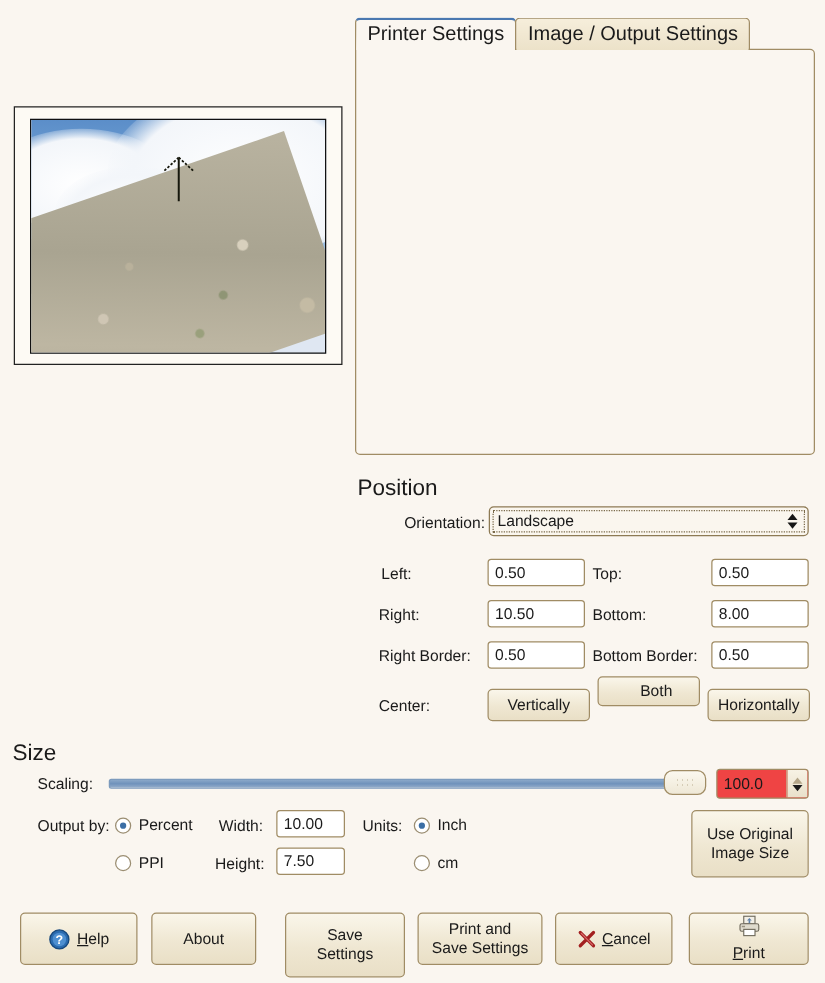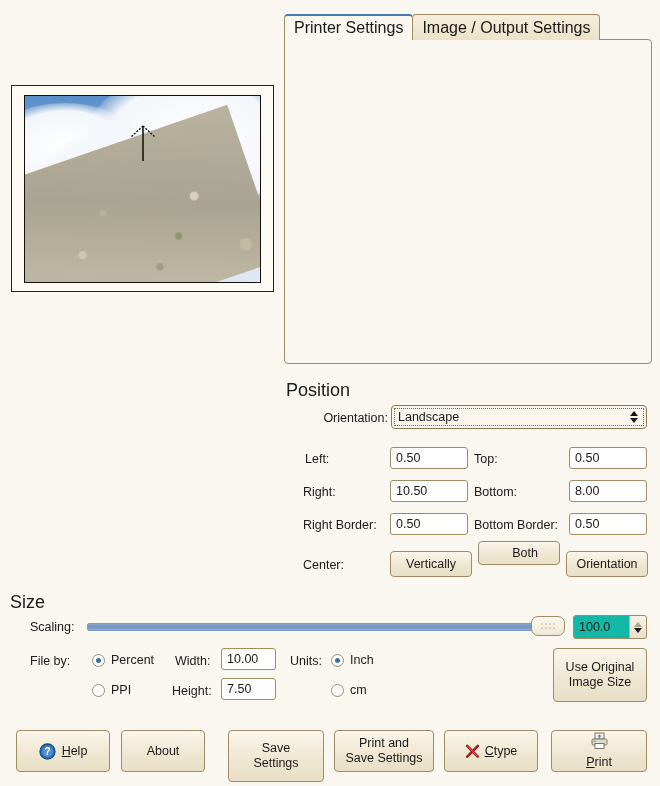--- a/index.html
+++ b/index.html
@@ -289,21 +289,21 @@
   }
 
   
   #scale-spin {
     position: absolute;
     left: 573px; top: 615px;
     width: 74px; height: 24px;
     display: flex;
     border: 1px solid #a08c64;
     border-radius: 3px;
-    background: #14b8a6;
+    background: #ef4444;
     box-sizing: border-box;
     overflow: hidden;
   }
   #scale-spin .sv {
     flex: 1 1 auto;
     line-height: 22px;
     padding: 0 5px;
   }
   #scale-spin .sb {
     flex: 0 0 16px;
@@ -445,38 +445,38 @@
 <input class="entry" style="position: absolute; left: 569px; top: 480px; width: 78px;" value="8.00">
 
 <div style="position:absolute;left:303px;top:518px;" class="lbl">Right Border:</div>
 <input class="entry" style="position: absolute; left: 390px; top: 513px; width: 78px;" value="0.50">
 <div style="position:absolute;left:474px;top:518px;" class="lbl">Bottom Border:</div>
 <input class="entry" style="position: absolute; left: 569px; top: 513px; width: 78px;" value="0.50">
 
 <div style="position:absolute;left:303px;top:558px;" class="lbl">Center:</div>
 <div class="btn" style="position:absolute;left:390px;top:551px;width:82px;height:26px;">Vertically</div>
 <div class="btn" style="position:absolute;left:478px;top:541px;width:82px;height:24px;padding-left:12px;">Both</div>
-<div class="btn" style="position:absolute;left:566px;top:551px;width:82px;height:26px;">Orientation</div>
+<div class="btn" style="position:absolute;left:566px;top:551px;width:82px;height:26px;">Horizontally</div>
 
 <div class="group-title" style="position:absolute;left:10px;top:592px;">Size</div>
 
 <div style="position:absolute;left:30px;top:620px;" class="lbl">Scaling:</div>
 <div id="slider-track"></div>
 <div id="slider-handle">
   <div class="grip"></div>
 </div>
 <div id="scale-spin">
   <div class="sv">100.0</div>
   <div class="sb">
     <span class="tri-up-sm"></span>
     <span class="tri-dn-sm"></span>
   </div>
 </div>
 
-<div style="position:absolute;left:30px;top:654px;" class="lbl">File by:</div>
+<div style="position:absolute;left:30px;top:654px;" class="lbl">Output by:</div>
 <div class="radio-row" style="position:absolute;left:92px;top:653px;justify-content:space-between;">
   <span class="radio on"></span>
   <span class="lbl">Percent</span>
 </div>
 <div class="radio-row" style="position:absolute;left:92px;top:683px;">
   <span class="radio"></span>
   <span class="lbl">PPI</span>
 </div>
 
 <div style="position:absolute;left:175px;top:654px;" class="lbl">Width:</div>
@@ -518,21 +518,21 @@
 <div class="btn" style="position:absolute;left:334px;top:730px;width:100px;height:42px;flex-direction:column;">
   <span>Print and</span>
   <span>Save Settings</span>
 </div>
 
 <div class="btn" style="position:absolute;left:444px;top:730px;width:94px;height:42px;gap:5px;">
   <svg width="15" height="15" viewBox="0 0 15 15">
     <path d="M2.2 2.0 L12.8 12.6 M12.8 2.0 L2.2 12.6" stroke="#a32020" stroke-width="2.6" stroke-linecap="round"></path>
     <path d="M3.0 2.6 L12.0 11.9" stroke="#d86a6a" stroke-width="0.9" stroke-linecap="round"></path>
   </svg>
-  <span><span class="u">C</span><span>type</span></span>
+  <span><span class="u">C</span><span>ancel</span></span>
 </div>
 
 <div class="btn" style="position:absolute;left:551px;top:730px;width:96px;height:42px;gap:5px;flex-direction:column;">
   <svg width="19" height="18" viewBox="0 0 19 18">
     <rect x="5" y="1" width="9" height="6" fill="#f2efe6" stroke="#6f6a5c" stroke-width="0.9"></rect>
     <path d="M9.5 2.3 L11.4 4.4 L7.6 4.4 Z" fill="#5c7fa8"></path>
     <rect x="8.9" y="4.2" width="1.3" height="2.3" fill="#5c7fa8"></rect>
     <rect x="2" y="7" width="15" height="6" rx="1.4" fill="#dfdbcd" stroke="#6f6a5c" stroke-width="0.9"></rect>
     <rect x="5" y="11.5" width="9" height="5" fill="#ffffff" stroke="#6f6a5c" stroke-width="0.9"></rect>
     <rect x="3.4" y="8.6" width="2.6" height="1.2" fill="#9a9383"></rect>

